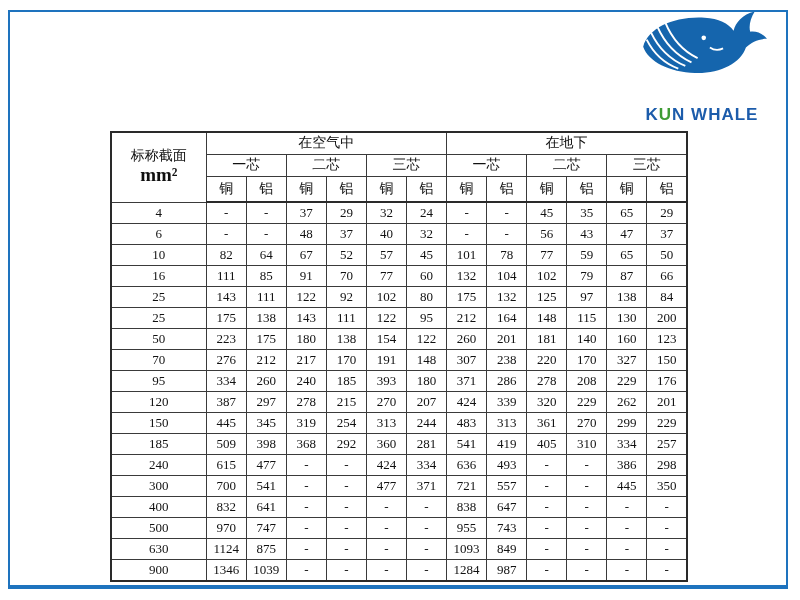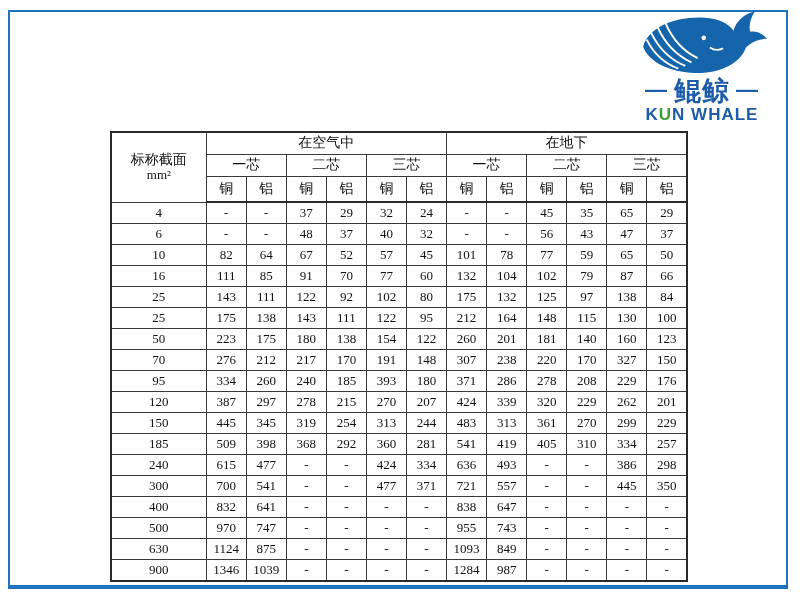--- a/index.html
+++ b/index.html
@@ -38,21 +38,21 @@
     border:2px solid #2a2a2a;
   }
   table.spec td, table.spec th {
     border:1px solid #3a3a3a; text-align:center; vertical-align:middle;
     padding:0; color:#111; font-weight:normal;
   }
   table.spec thead th { font-size:14px; height:21px; line-height:1.15; }
   table.spec thead tr.materials th { height:24px; border-bottom:2px solid #2a2a2a; }
   table.spec td { font-size:13px; height:20px; }
   .corner-cell { font-size:14px; }
-  .corner-cell .l2 { font-size:13px; }
+  .corner-cell .l2 { font-size:19px;font-weight:bold; }
   col.c-first { width:95px; }
   col.c-num { width:40px; }
 </style>
 </head>
 <body>
 
 <div class="frame"></div>
 
 <div class="logo">
   <svg class="whale" viewBox="0 0 150 82" aria-hidden="true">
@@ -60,23 +60,20 @@
              C113 17 121 7 135 4 C130 12 128 21 130 27
              C137 26 144 29 149 35 C140 35 131 39 125 45
              C119 63 95 75 67 74 C38 73 14 61 8 44 Z" fill="#1565ad"></path>
     <path d="M12 36 Q24 60 48 69" stroke="#ffffff" stroke-width="2.2" fill="none"></path>
     <path d="M17 28 Q30 55 56 66" stroke="#ffffff" stroke-width="2.2" fill="none"></path>
     <path d="M24 21 Q37 50 63 62" stroke="#ffffff" stroke-width="2.2" fill="none"></path>
     <path d="M33 16 Q45 45 70 57" stroke="#ffffff" stroke-width="2.2" fill="none"></path>
     <circle cx="77" cy="34" r="2.6" fill="#ffffff"></circle>
     <path d="M84 45 Q91 50 99 46" stroke="#ffffff" stroke-width="2" fill="none"></path>
   </svg>
-  <div class="brand-cn">
-    <span class="dash">—</span><span>鲲鲸</span><span class="dash">—</span>
-  </div>
   <div class="brand-en">
     <span>K</span><span class="u-green">U</span><span>N WHALE</span>
   </div>
 </div>
 
 <table class="spec">
   <colgroup>
     <col class="c-first">
     <col class="c-num">
       <col class="c-num">
@@ -205,21 +202,21 @@
         <td>138</td>
         <td>143</td>
         <td>111</td>
         <td>122</td>
         <td>95</td>
         <td>212</td>
         <td>164</td>
         <td>148</td>
         <td>115</td>
         <td>130</td>
-        <td>100</td>
+        <td>200</td>
       </tr>
       <tr>
         <td>50</td>
         <td>223</td>
         <td>175</td>
         <td>180</td>
         <td>138</td>
         <td>154</td>
         <td>122</td>
         <td>260</td>

